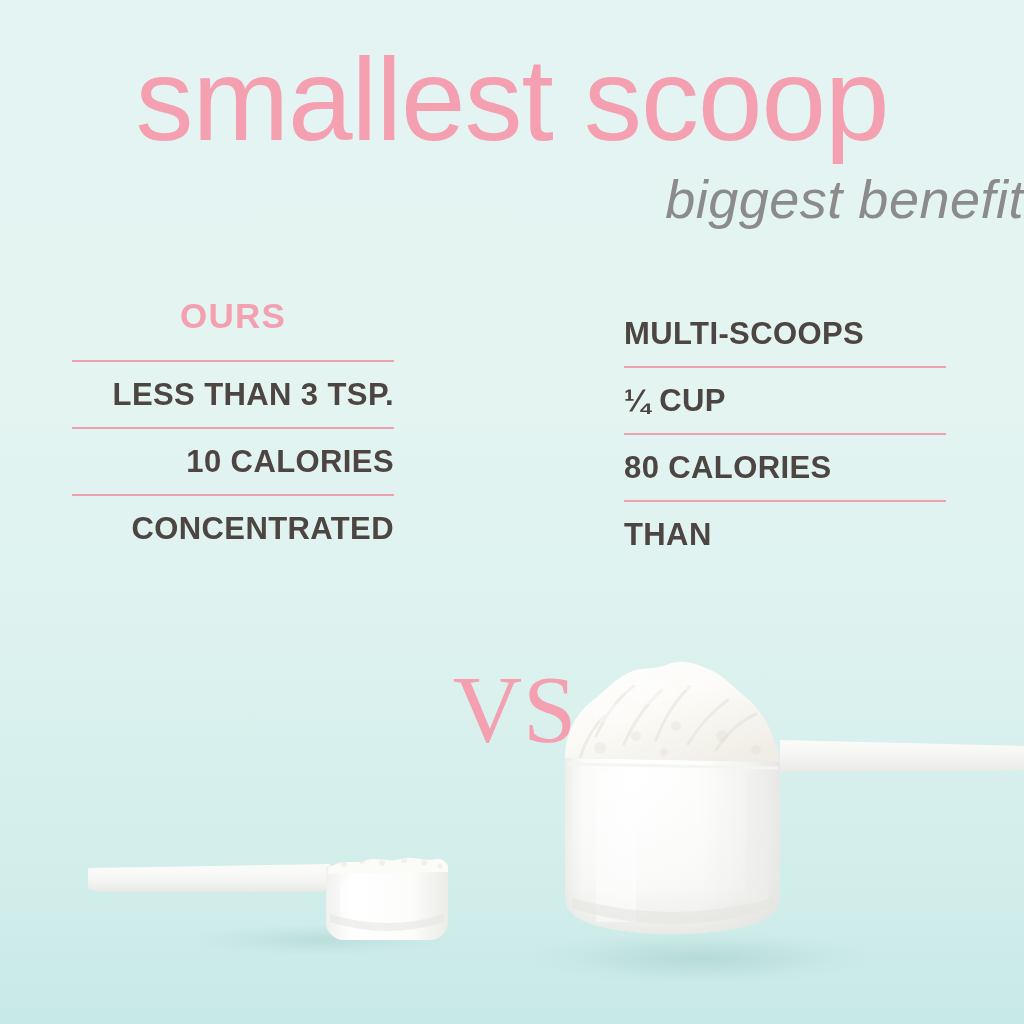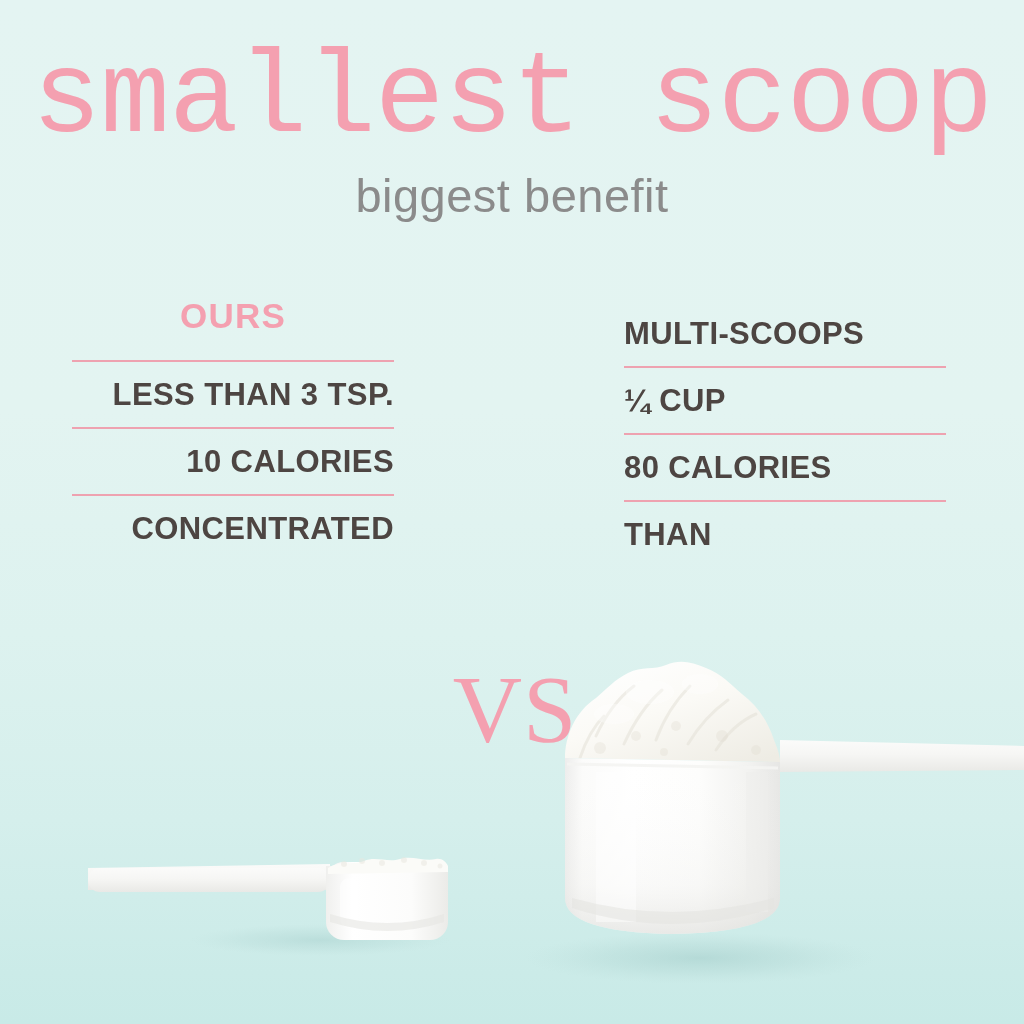--- a/index.html
+++ b/index.html
@@ -27,39 +27,40 @@
     overflow: hidden;
   }
 
   
   .headline {
     position: absolute;
     top: 42px;
     left: 0;
     width: 1024px;
     text-align: center;
-    font-family: Liberation Mono, monospace;
+    font-family: Liberation Sans, sans-serif;
     font-size: 116px;
     line-height: 1.0;
     color: #f4a0b0;
     letter-spacing: -1px;
     white-space: nowrap;
   }
   .subhead {
     position: absolute;
     top: 168px;
     left: 0;
     width: 1024px;
-    text-align: center;
-    font-family: "Liberation Sans", sans-serif;
-    font-size: 47px;
+    text-align: right;
+    font-family: "Liberation Sans", sans-serif;
+    font-size: 54px;
     font-weight: 300;
     color: #8b8b8b;
     letter-spacing: 0.5px;
     white-space: nowrap;
+    font-style: italic;
   }
 
   
   .compare {
     position: absolute;
     top: 296px;
     left: 0;
     width: 1024px;
     height: 340px;
   }

